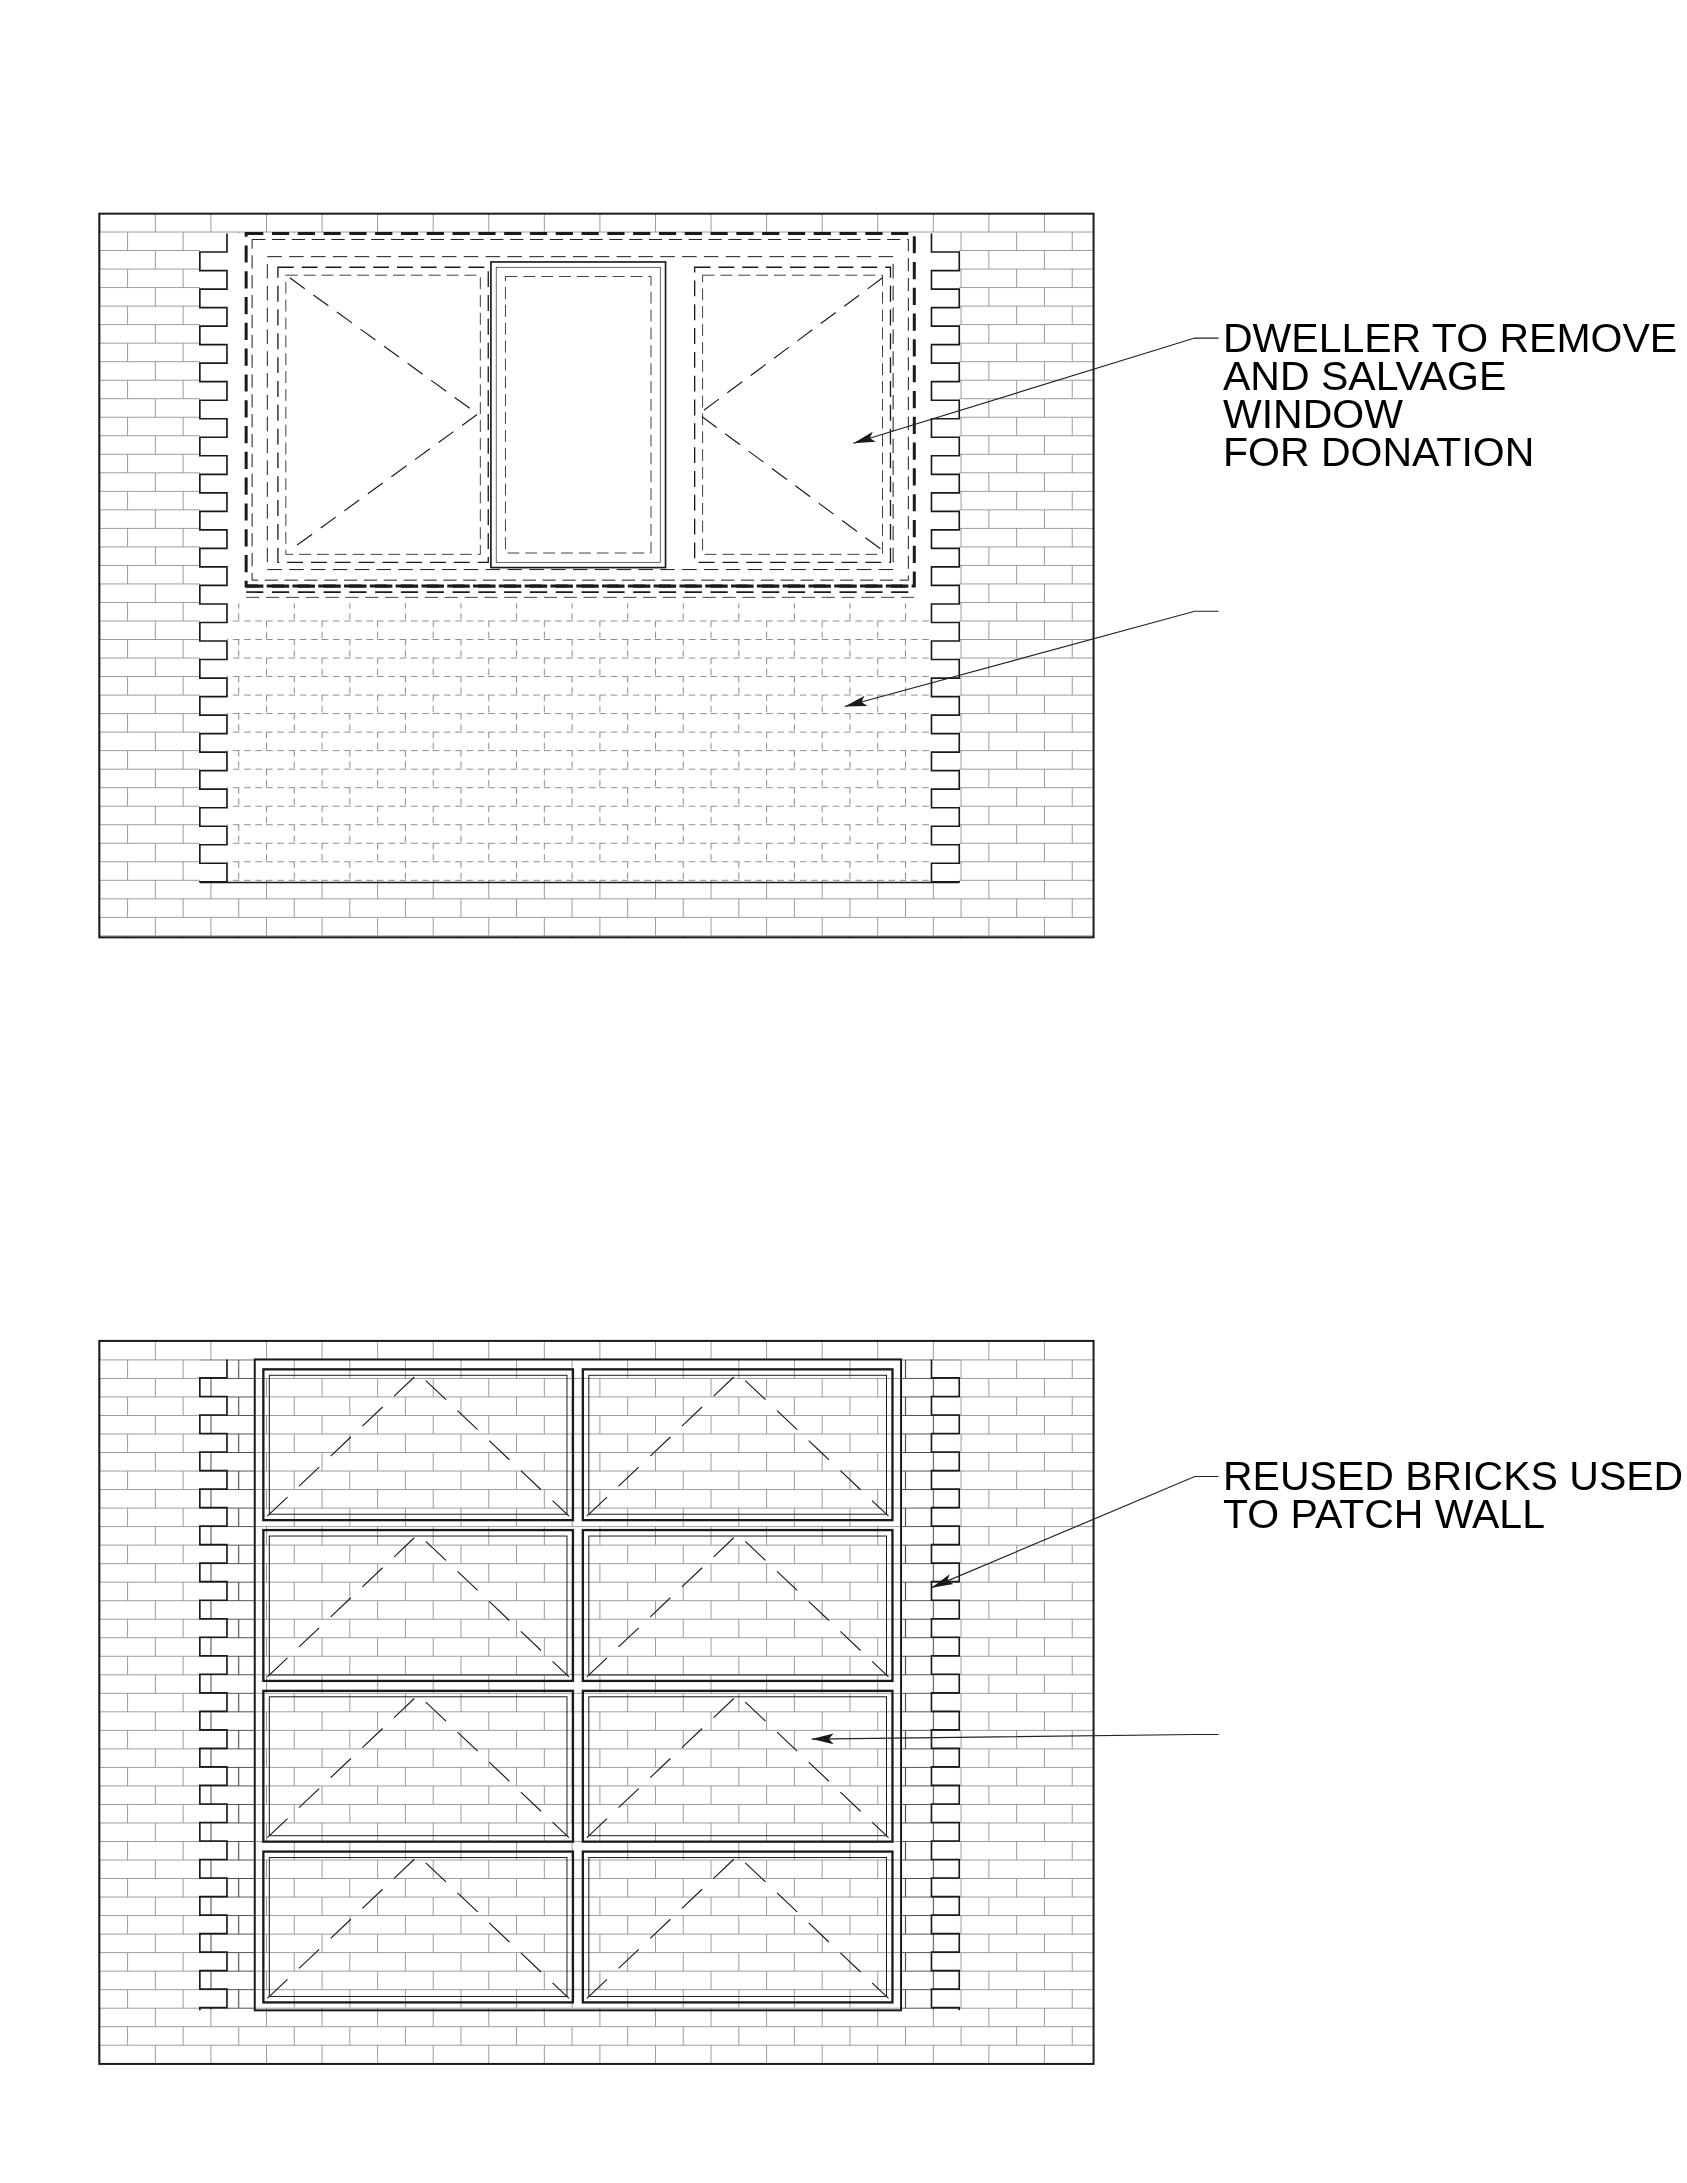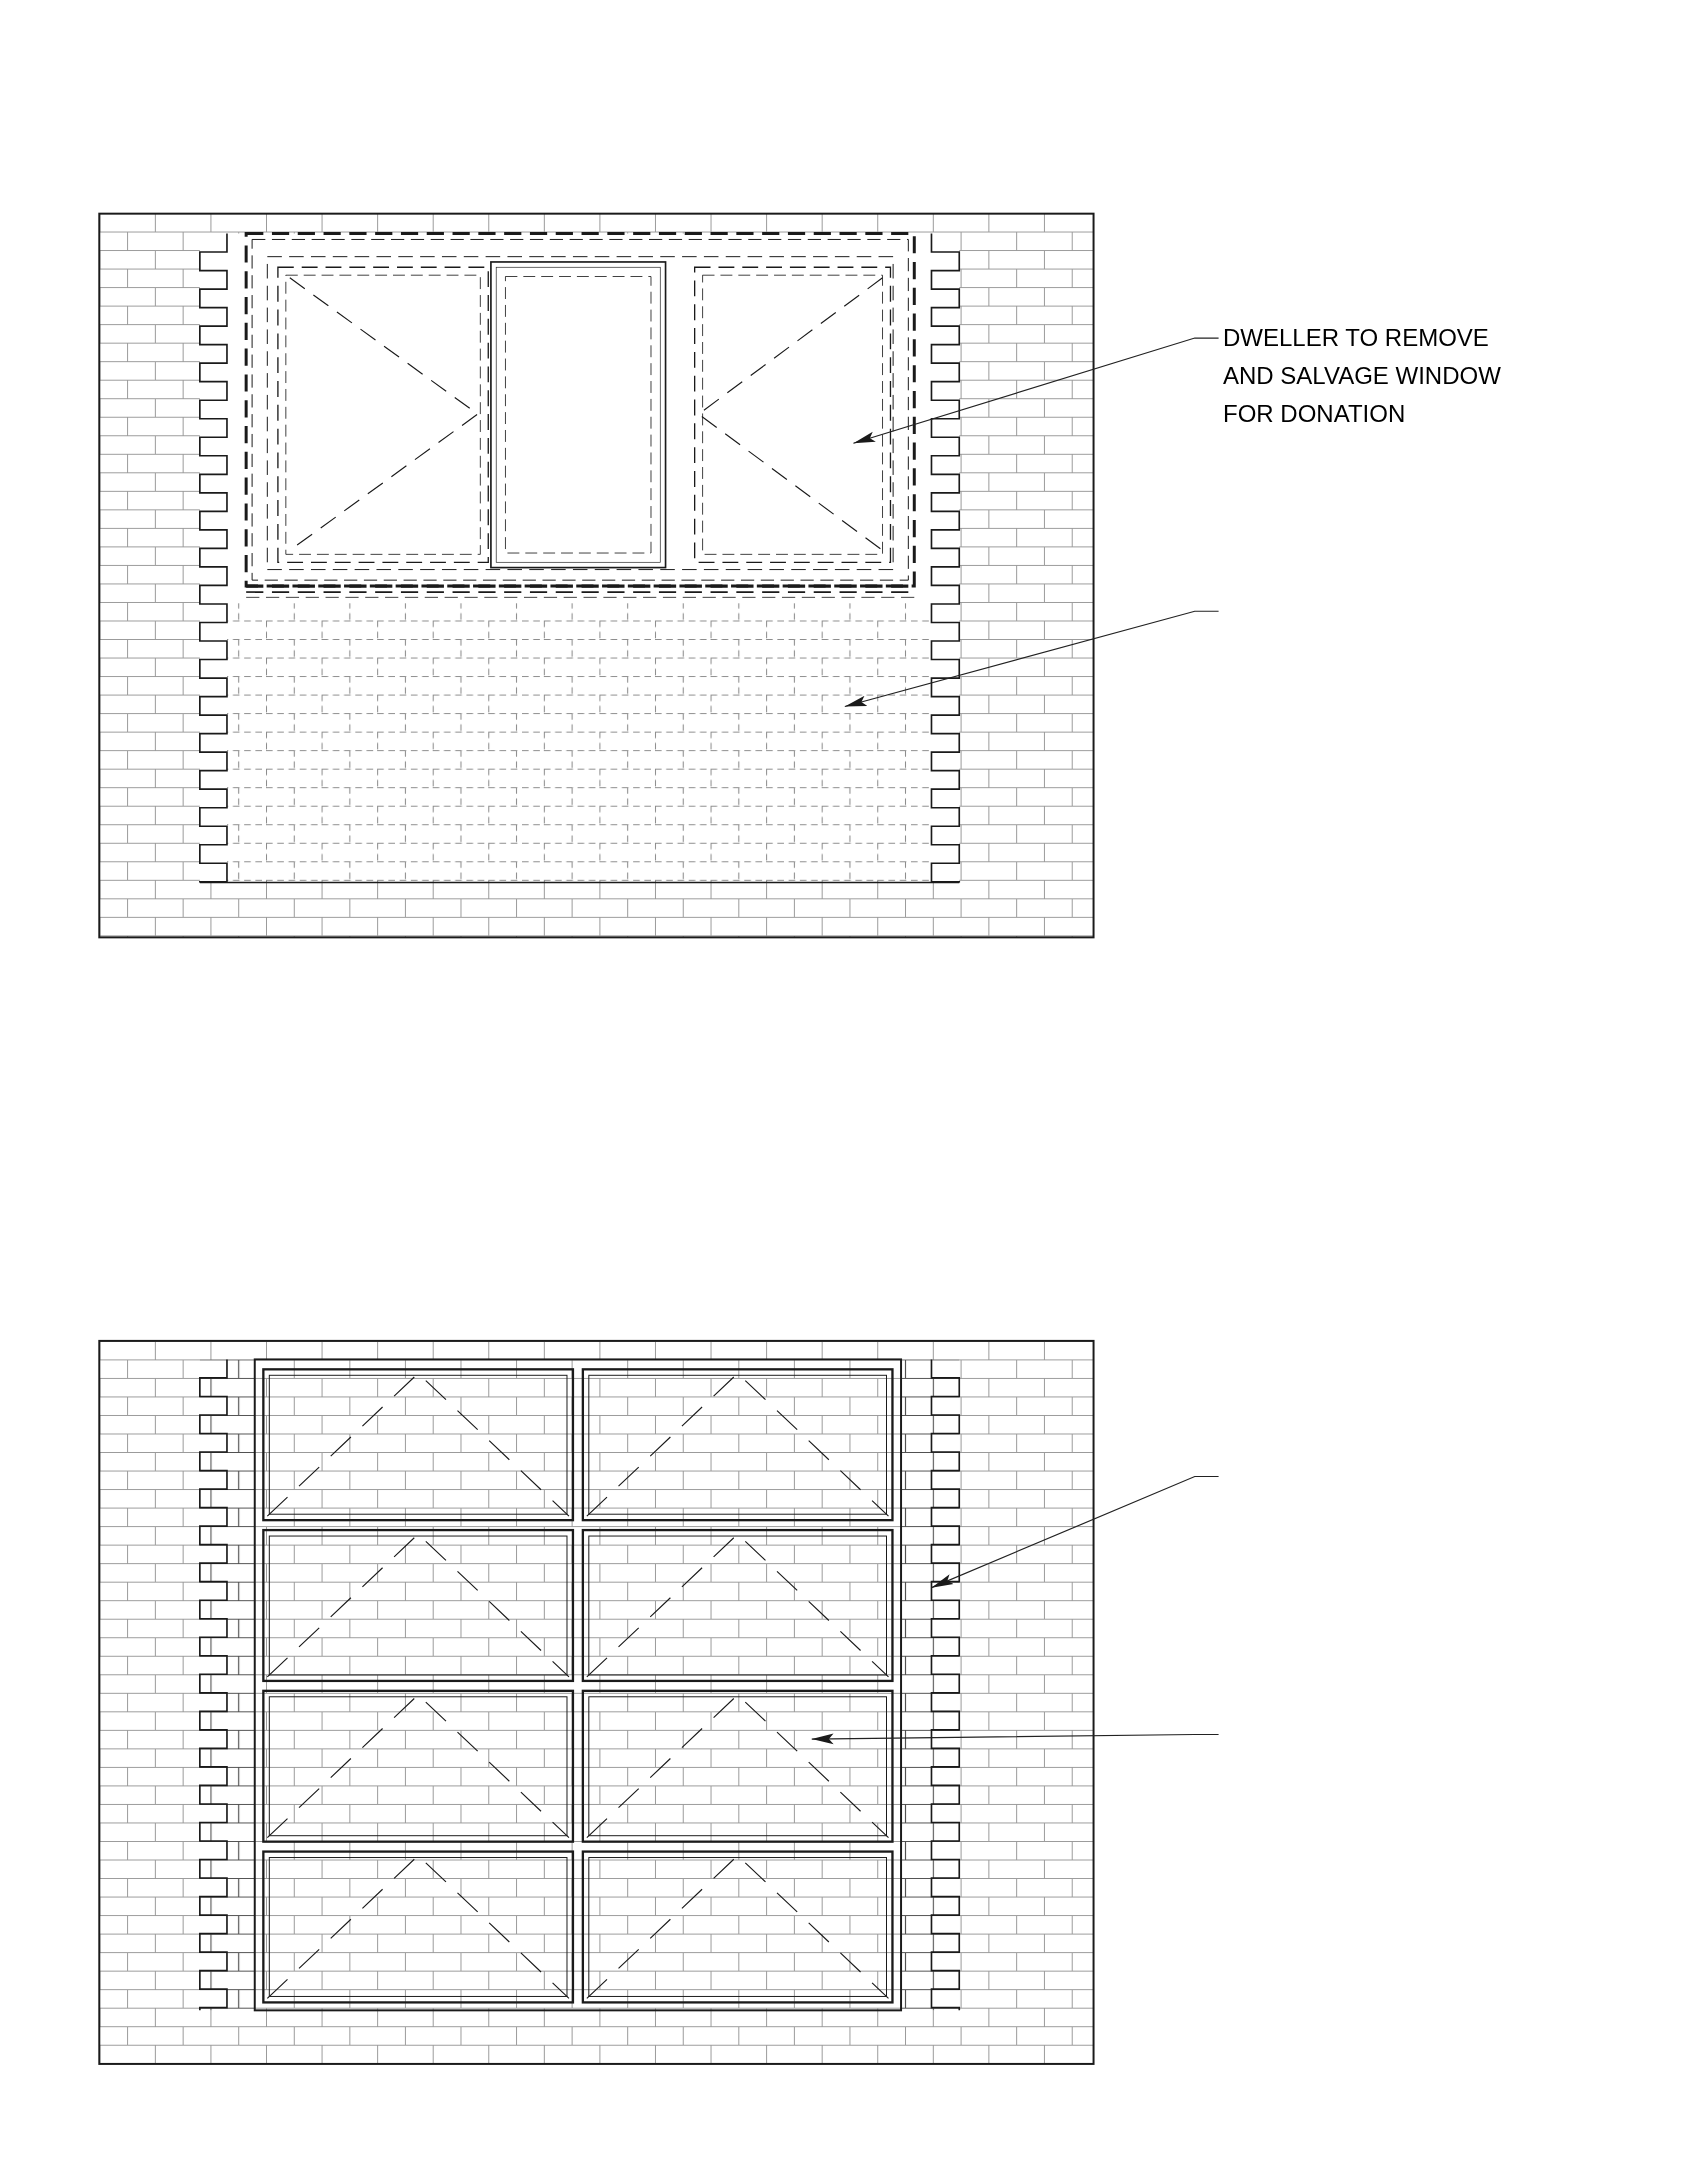--- a/index.html
+++ b/index.html
@@ -4,21 +4,21 @@
 <style>
   html,body{margin:0;padding:0;background:#ffffff;}
   .page{
     position:relative;width:1687px;height:2183px;background:var(--paper,#ffffff);
     font-family:"Liberation Sans",sans-serif;overflow:hidden;
   }
   svg{position:absolute;left:0;top:0;}
   .note{
     position:absolute;left:1223px;
     font-family:"Liberation Sans",sans-serif;
-    font-size:24px;line-height:38px;letter-spacing:0px;
+    font-size:41px;line-height:38px;letter-spacing:0px;
     color:var(--ink,#000);white-space:pre-line;
   }
   .lw{stroke:var(--line,#1a1a1a);fill:none;}
 </style>
 </head>
 <body>
 
 <div class="page">
 
 <svg width="1687" height="2183" viewBox="0 0 2550 3300">
@@ -144,15 +144,17 @@
     <path d="M1842 511 H1806 L1290 670" marker-end="url(#arrow)"></path>
     <path d="M1842 924 H1806 L1277 1068" marker-end="url(#arrow)"></path>
     <path d="M1842 2232 H1806 L1408 2400" marker-end="url(#arrow)"></path>
     <path d="M1842 2622 H1806 L1227 2629" marker-end="url(#arrow)"></path>
   </g>
 </svg>
 
 <div class="note" style="top:319px">DWELLER TO REMOVE
 AND SALVAGE WINDOW
 FOR DONATION</div>
+<div class="note" style="top:1457px">REUSED BRICKS USED
+TO PATCH WALL</div>
 
 </div>
 
 
 </body></html>

